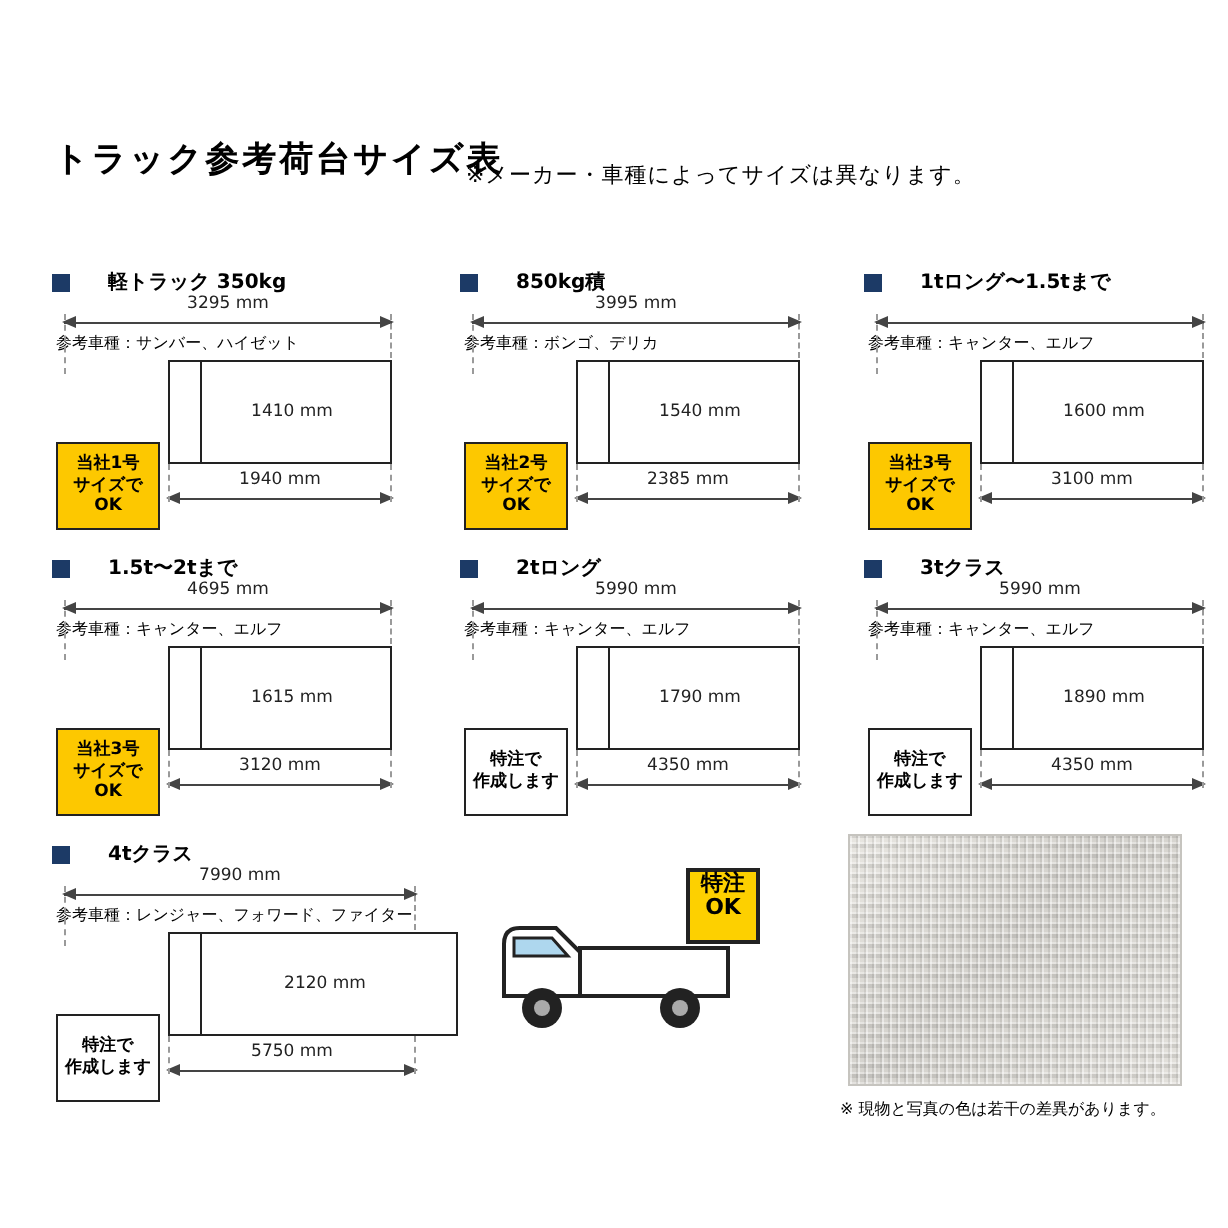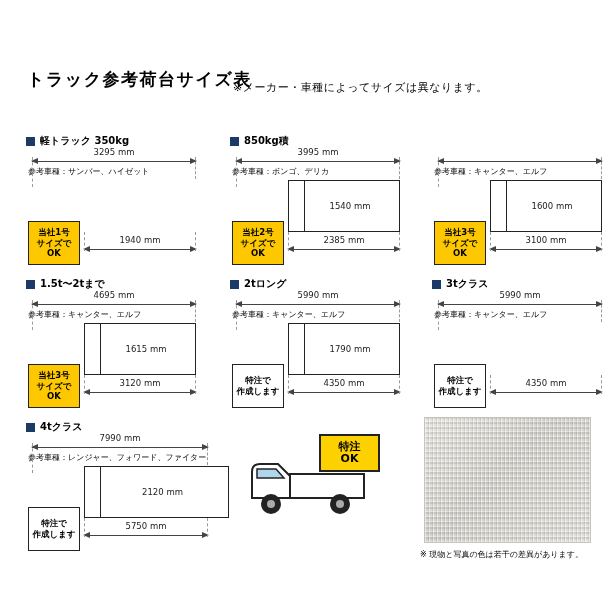--- a/index.html
+++ b/index.html
@@ -18,21 +18,21 @@
   .page-note {
     position:absolute; left:233px; top:80px;
     font-size:11px; font-weight:normal; letter-spacing:.5px;
   }
 
   
   .cell { position:absolute; width:200px; height:134px; }
   .cell-title {
     position:absolute; left:0; top:0;
     font-size:10px; font-weight:bold;
-    display:flex; align-items:center; gap:5px; white-space:nowrap;
+    display:flex; align-items:center; gap:19px; white-space:nowrap;
   }
   .marker { width:9px; height:9px; background:#1c3a66; flex:0 0 auto; }
 
   .dim { font-size:8.5px; color:#222; white-space:nowrap; }
   .dim-top    { position:absolute; left:6px;  top:13px;  width:164px; text-align:center; }
   .dim-bottom { position:absolute; left:58px; top:101px; width:112px; text-align:center; }
 
   .harrow { position:absolute; height:1px; background:#444; }
   .harrow::before,.harrow::after {
     content:""; position:absolute; top:-3px; width:0; height:0;
@@ -69,23 +69,23 @@
 
   .cell--wide .dim-top, .cell--wide .arrow-top { width:176px; }
   .cell--wide .ext-tr, .cell--wide .ext-br { left:181px; }
   .cell--wide .bed { width:145px; }
   .cell--wide .dim-bottom, .cell--wide .arrow-bottom { width:124px; }
 
   
   .truck-illus { position:absolute; left:240px; top:434px; width:142px; height:102px; }
   .truck-illus svg { position:absolute; left:0; bottom:0; }
   .ok-badge {
-    position:absolute; right:2px; top:0; width:61px; height:38px;
+    position:absolute; right:2px; top:0; width:37px; height:38px;
     background:#fdd000; border:2px solid #222;
-    display:flex; flex-direction:column; align-items:center; justify-content:center;
+    display:flex; flex-direction:column; align-items:center; 
     font-weight:bold; font-size:11px; line-height:1.1;
   }
 
   
   .photo {
     position:absolute; left:424px; top:417px; width:167px; height:126px;
     border:1px solid #c6c4bf;
     background-color:#dcdad5;
     background-image:
       repeating-linear-gradient(90deg, rgba(255,255,255,.45) 0 1px, rgba(0,0,0,0) 1px 3px, rgba(0,0,0,.07) 3px 4px),
@@ -108,20 +108,24 @@
   <div class="dim dim-top">3295 mm</div>
   <div class="harrow arrow-top"></div>
   <div class="models">参考車種：サンバー、ハイゼット</div>
   <div class="ext ext-tl"></div>
   <div class="ext ext-tr"></div>
   <div class="badge badge-yellow">
     <span>当社1号</span>
     <span>サイズで</span>
     <span>OK</span>
   </div>
+  <div class="bed">
+    <div class="bed-divider"></div>
+    <span class="dim">1410 mm</span>
+  </div>
   <div class="dim dim-bottom">1940 mm</div>
   <div class="harrow arrow-bottom"></div>
   <div class="ext ext-bl"></div>
   <div class="ext ext-br"></div>
 </div>
 
 <div class="cell" style="left:230px;top:134px">
   <div class="cell-title">
     <span class="marker"></span>
     <span>850kg積</span>
@@ -140,20 +144,24 @@
     <div class="bed-divider"></div>
     <span class="dim">1540 mm</span>
   </div>
   <div class="dim dim-bottom">2385 mm</div>
   <div class="harrow arrow-bottom"></div>
   <div class="ext ext-bl"></div>
   <div class="ext ext-br"></div>
 </div>
 
 <div class="cell" style="left:432px;top:134px">
+  <div class="cell-title">
+    <span class="marker"></span>
+    <span>1tロング〜1.5tまで</span>
+  </div>
   <div class="harrow arrow-top"></div>
   <div class="models">参考車種：キャンター、エルフ</div>
   <div class="ext ext-tl"></div>
   <div class="ext ext-tr"></div>
   <div class="badge badge-yellow">
     <span>当社3号</span>
     <span>サイズで</span>
     <span>OK</span>
   </div>
   <div class="bed">
@@ -221,20 +229,24 @@
     <span>3tクラス</span>
   </div>
   <div class="dim dim-top">5990 mm</div>
   <div class="harrow arrow-top"></div>
   <div class="models">参考車種：キャンター、エルフ</div>
   <div class="ext ext-tl"></div>
   <div class="ext ext-tr"></div>
   <div class="badge badge-custom">
     <span>特注で</span>
     <span>作成します</span>
+  </div>
+  <div class="bed">
+    <div class="bed-divider"></div>
+    <span class="dim">1890 mm</span>
   </div>
   <div class="dim dim-bottom">4350 mm</div>
   <div class="harrow arrow-bottom"></div>
   <div class="ext ext-bl"></div>
   <div class="ext ext-br"></div>
 </div>
 
 <div class="cell cell--wide" style="left:26px;top:420px">
   <div class="cell-title">
     <span class="marker"></span>

